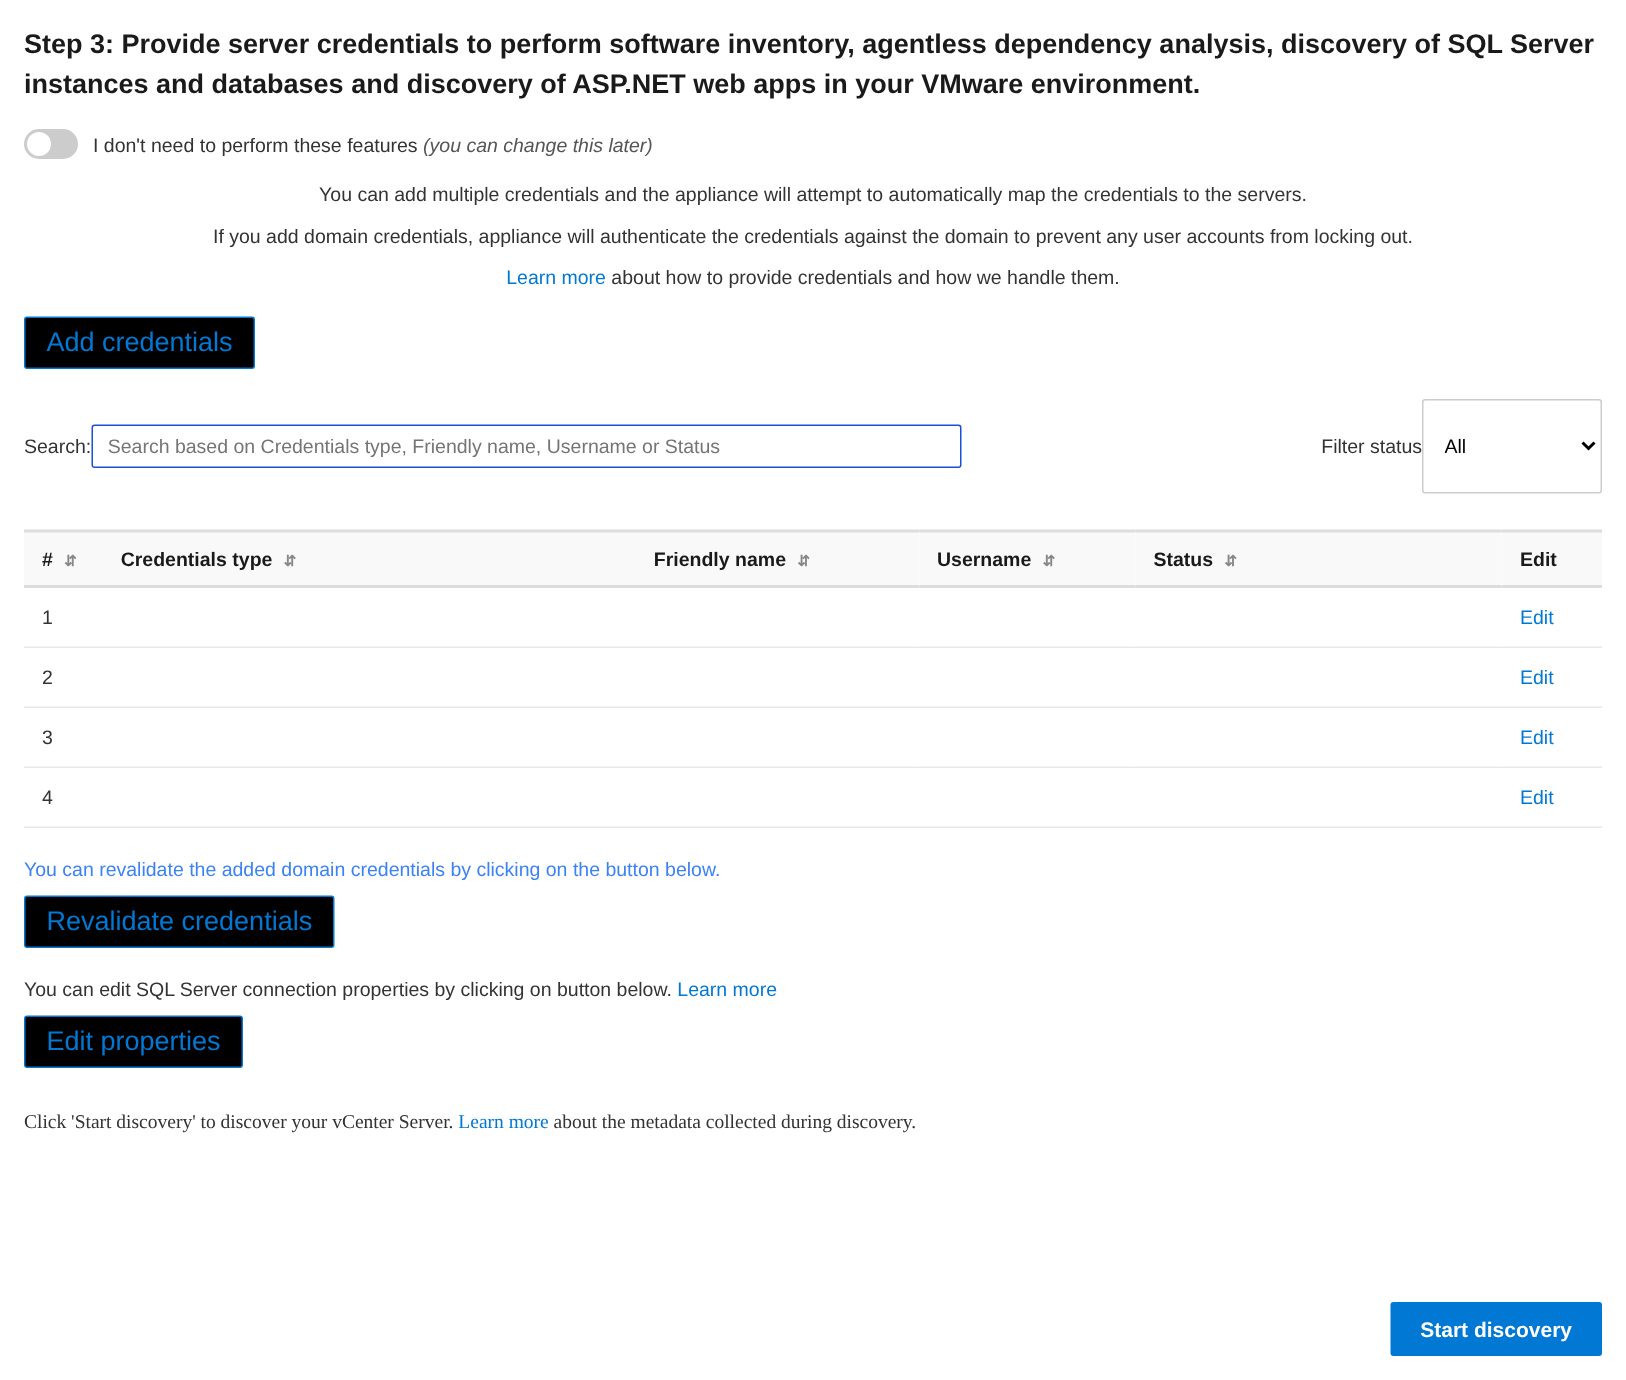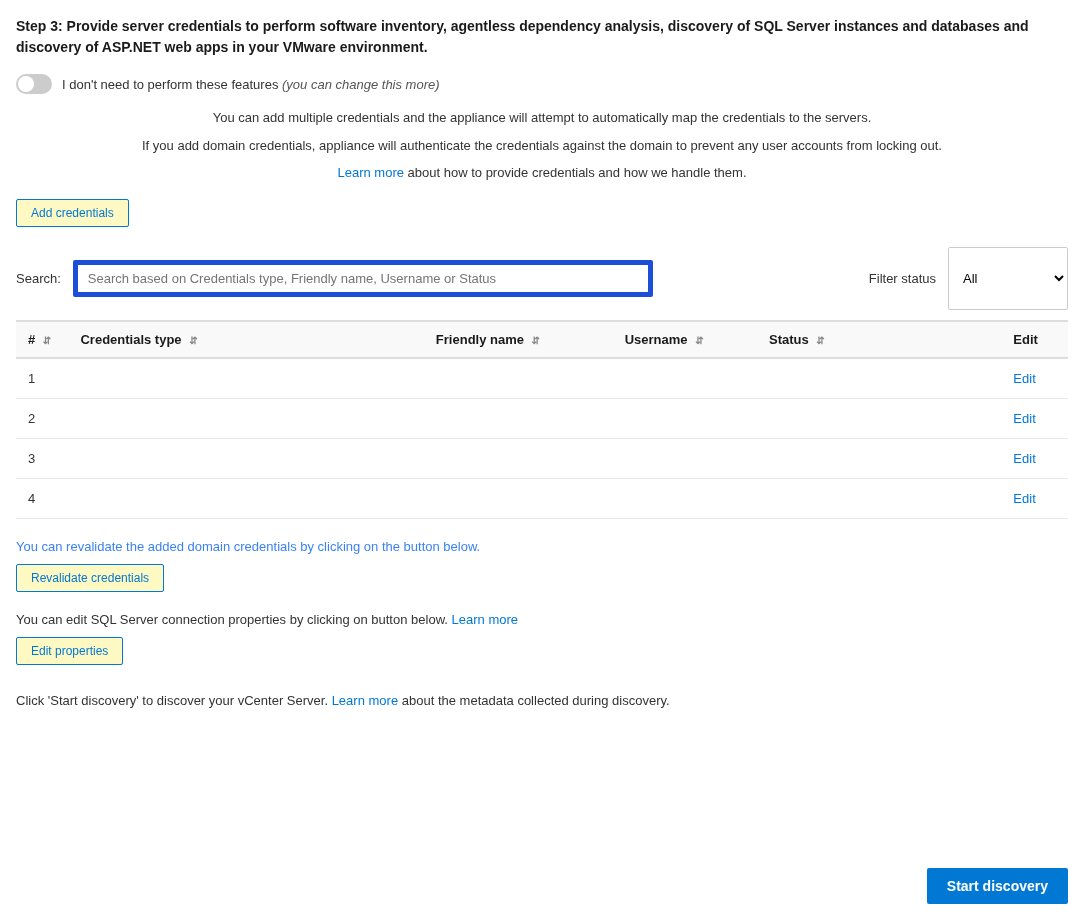--- a/index.html
+++ b/index.html
@@ -7,21 +7,21 @@
       font-family: Arial, sans-serif;
       font-size: 13px;
       color: #1a1a1a;
       background: #fff;
       padding: 16px;
       width: 1084px;
       min-height: 920px;
       position: relative;
     }
     .step-title {
-      font-size: 14px;
+      font-size: 18px;
       font-weight: bold;
       line-height: 1.5;
       margin-bottom: 16px;
     }
     .toggle-row {
       display: flex;
       align-items: center;
       gap: 10px;
       margin-bottom: 14px;
     }
@@ -61,56 +61,55 @@
     }
     .learn-more-row {
       margin-bottom: 16px;
     }
     a {
       color: #0078d4;
       text-decoration: none;
     }
     .btn-outline {
       border: 1px solid #0078d4;
-      background: #fef9c3;
+      background: #000000;
       color: #0078d4;
       padding: 6px 14px;
       cursor: pointer;
-      font-size: 12px;
+      font-size: 18px;
       border-radius: 2px;
     }
     .btn-primary {
       background: #0078d4;
       color: #fff;
       border: none;
       padding: 10px 20px;
       cursor: pointer;
       font-size: 14px;
       font-weight: bold;
       border-radius: 2px;
     }
     .add-credentials-btn {
       margin-bottom: 20px;
     }
     .search-filter-row {
       display: flex;
       align-items: center;
-      gap: 12px;
-      margin-bottom: 10px;
+      margin-bottom: 24px;
     }
     .search-label {
       font-size: 13px;
       color: #333;
       flex-shrink: 0;
     }
     .search-input {
       flex: 1;
       max-width: 580px;
       padding: 6px 10px;
-      border: 5px solid #1d4ed8;
+      border: 1px solid #1d4ed8;
       border-radius: 2px;
       font-size: 13px;
       color: #888;
       outline: none;
     }
     .filter-status-label {
       font-size: 13px;
       color: #333;
       flex-shrink: 0;
       margin-left: auto;
@@ -172,20 +171,21 @@
     }
     .edit-props-section {
       margin-bottom: 28px;
     }
     .edit-props-section p {
       margin-bottom: 10px;
       color: #333;
     }
     .discovery-section {
       margin-bottom: 52px;
+      font-family: Liberation Serif, serif;
     }
     .discovery-section p {
       color: #333;
     }
     .footer-btn-row {
       position: absolute;
       bottom: 16px;
       right: 16px;
       text-decoration: underline;
     }
@@ -209,21 +209,21 @@
     }
   </style>
 </head>
 <body>
 
 <p class="step-title">Step 3: Provide server credentials to perform software inventory, agentless dependency analysis, discovery of SQL Server instances and databases and discovery of ASP.NET web apps in your VMware environment.</p>
 
 <div class="toggle-row">
   <div class="toggle"></div>
   <span class="toggle-label">
-    <span>I don't need to perform these features</span> <em>(you can change this more)</em>
+    <span>I don't need to perform these features</span> <em>(you can change this later)</em>
   </span>
 </div>
 
 <p class="info-text">You can add multiple credentials and the appliance will attempt to automatically map the credentials to the servers.</p>
 <p class="info-text">If you add domain credentials, appliance will authenticate the credentials against  the domain to prevent any user accounts from locking out.</p>
 
 <p class="info-text learn-more-row">
   <a href="#">Learn more</a>
   <span> about how to provide credentials and how we handle them.</span>
 </p>

